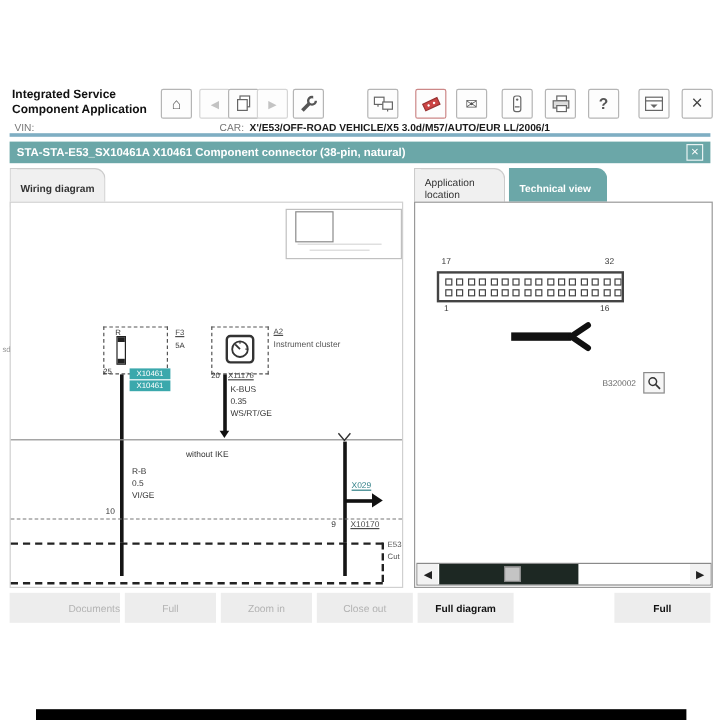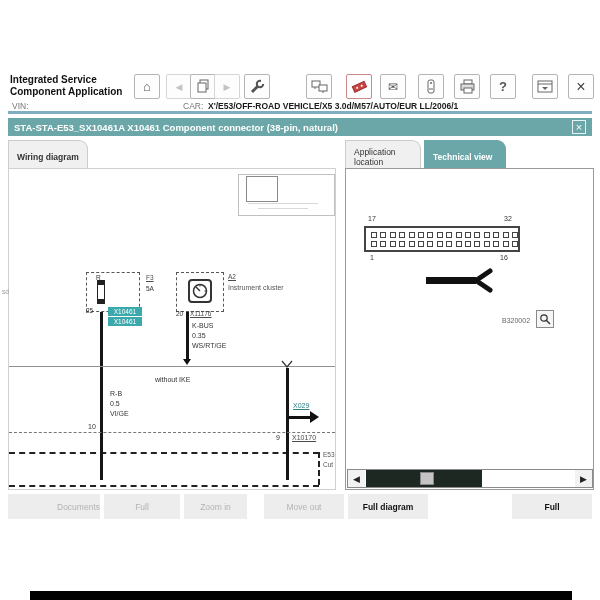--- a/index.html
+++ b/index.html
@@ -315,25 +315,25 @@
 <div class="abs sb-btn" style="left:575px;">
   <span>▶</span>
 </div>
 
 <div class="abs btn disabled" style="left:8px;width:92px;justify-content:flex-end;">
   <span>Documents</span>
 </div>
 <div class="abs btn disabled" style="left:104px;width:76px;">
   <span>Full</span>
 </div>
-<div class="abs btn disabled" style="left:184px;width:63px;">
+<div class="abs btn disabled" style="left:184px;width:76px;">
   <span>Zoom in</span>
 </div>
 <div class="abs btn disabled" style="left:264px;width:80px;">
-  <span>Move out</span>
+  <span>Close out</span>
 </div>
 <div class="abs btn" style="left:348px;width:80px;">
   <span>Full diagram</span>
 </div>
 <div class="abs btn" style="left:512px;width:80px;">
   <span>Full</span>
 </div>
 
 <div class="abs bottom-bar"></div>
 

